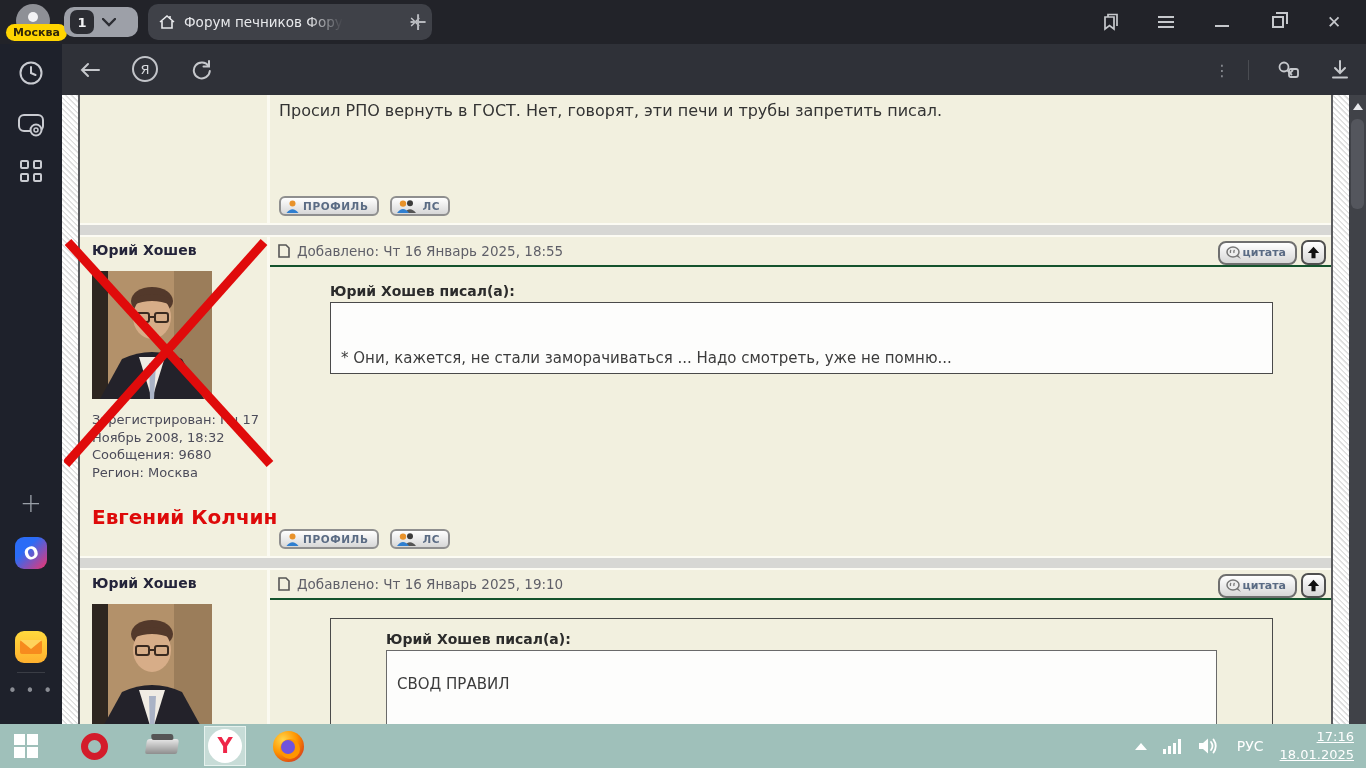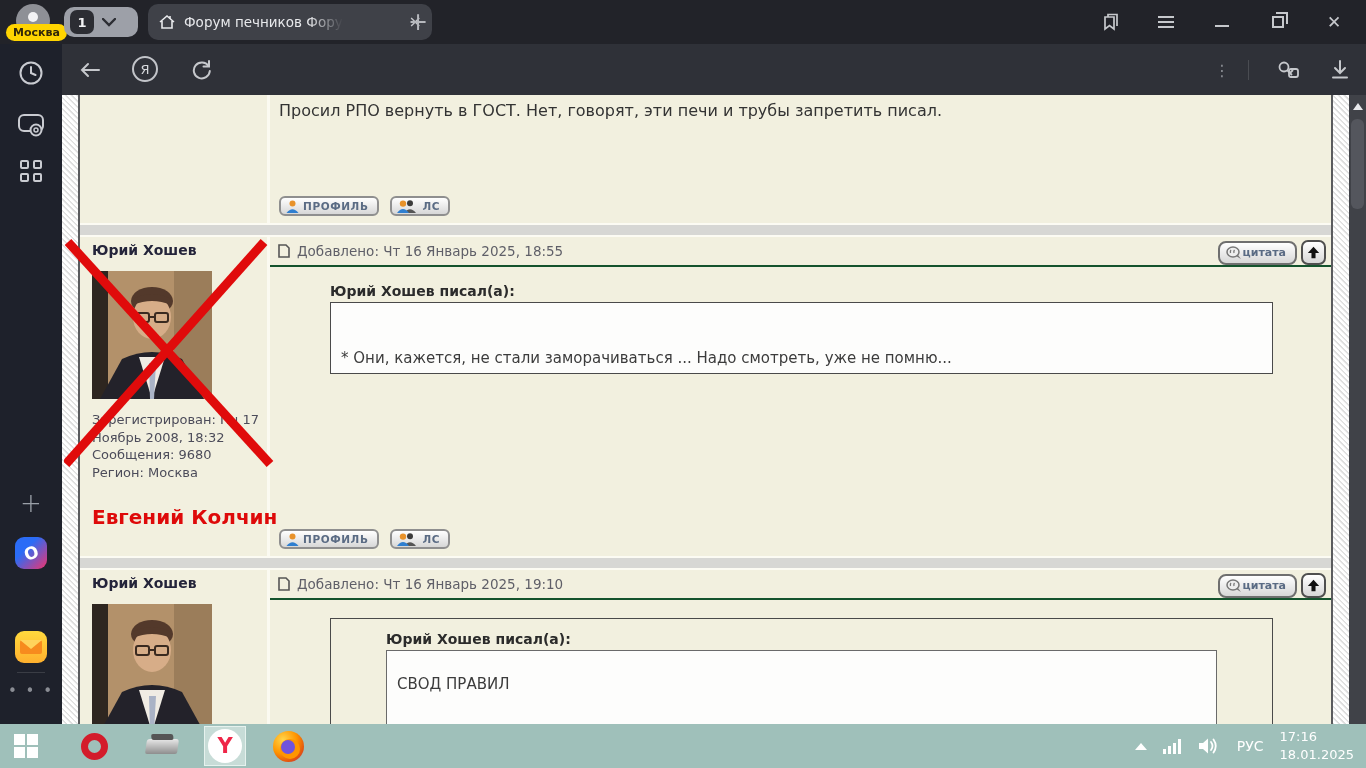--- a/index.html
+++ b/index.html
@@ -104,21 +104,21 @@
   .ya-active { width:42px; height:40px; background:#c7dcd7; border:1px solid #e6f2ee; display:flex; align-items:center; justify-content:center; margin:0 2px; }
   .ya-app { width:34px; height:34px; border-radius:50%; background:#fff; display:flex; align-items:center; justify-content:center; }
   .ya-app span { font-size:21px; font-weight:bold; color:#ef2648; }
   .firefox { width:31px; height:31px; border-radius:50%; background:radial-gradient(circle at 32% 28%,#ffd54a,#ff9500 45%,#e3560e 72%,#b5236b 100%); position:relative; overflow:hidden; }
   .firefox::after { content:""; position:absolute; left:8px; top:9px; width:14px; height:14px; border-radius:50%; background:#7054dd; box-shadow:2px 2px 0 3px #ff9500; }
   .tray { margin-left:auto; display:flex; align-items:center; gap:16px; padding-right:12px; color:#fff; }
   .tray-chevron { width:0; height:0; border-left:6px solid transparent; border-right:6px solid transparent; border-bottom:7px solid #fff; cursor:pointer; }
   .sig-bars { display:flex; align-items:flex-end; gap:2px; height:16px; cursor:pointer; }
   .sig-bars i { width:3px; background:#fff; }
   .lang { font-size:14px; cursor:pointer; }
-  .clock { font-size:13px; line-height:1.35; cursor:pointer; }
+  .clock { text-align:right; font-size:13px; line-height:1.35; cursor:pointer;text-decoration:underline; }
 </style>
 </head>
 <body>
 
 <div class="screen">
 
   <div class="tabbar">
     <div class="profile-chip">
       <div class="avatar-circle">
         <svg width="24" height="24" viewBox="0 0 24 24">

